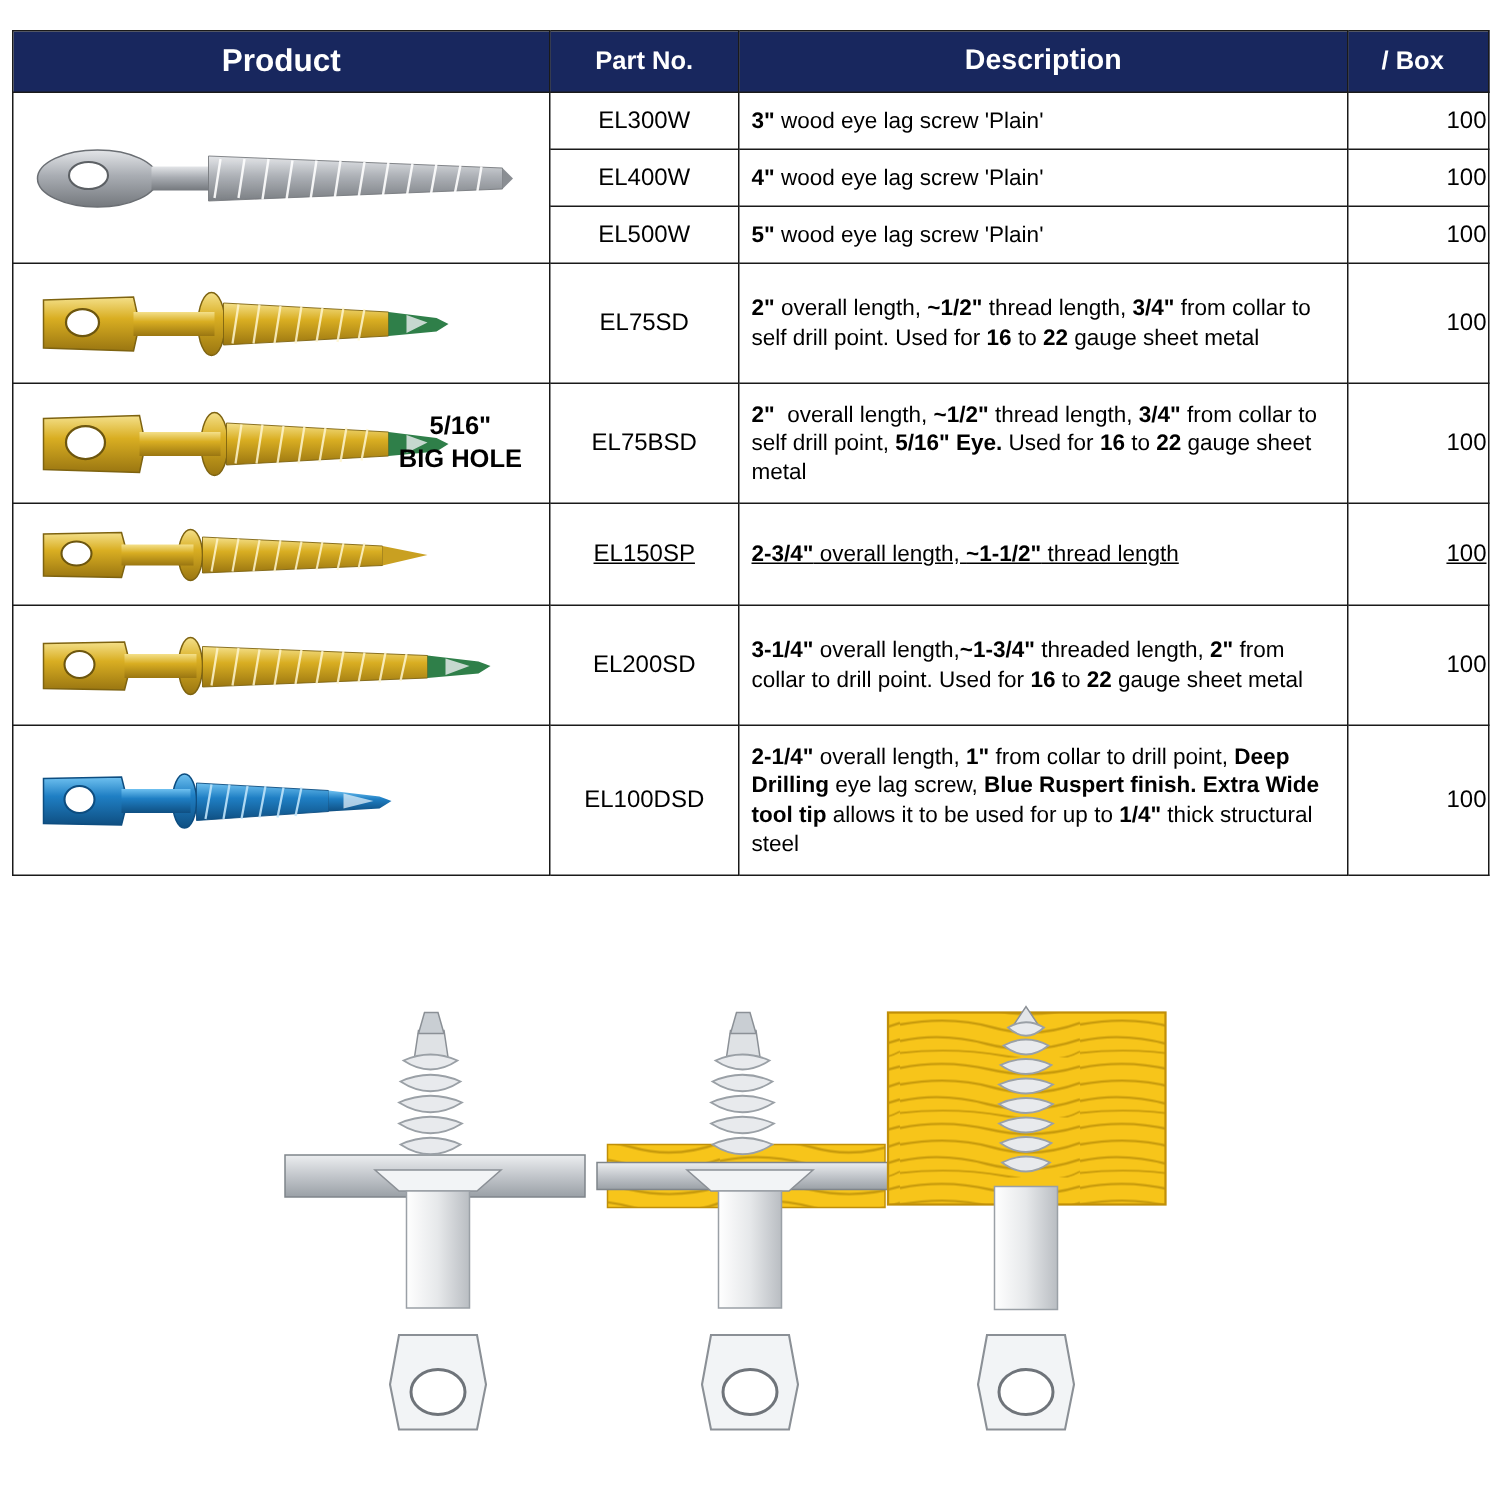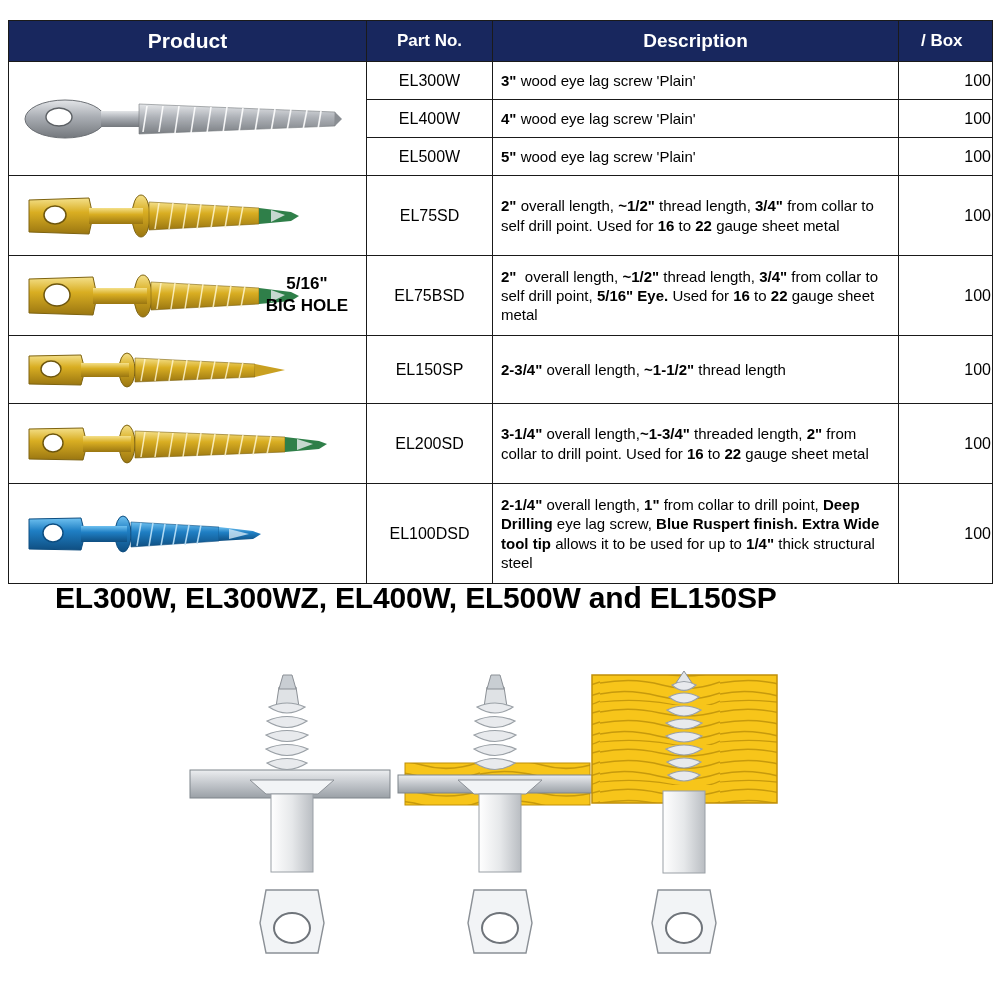--- a/index.html
+++ b/index.html
@@ -249,21 +249,21 @@
               <div>5/16"</div>
               <div>BIG HOLE</div>
             </div>
           </div>
         </td>
         <td class="part">EL75BSD</td>
         <td class="desc"><b>2"</b>&nbsp; overall length, <b>~1/2"</b> thread length, <b>3/4"</b> from collar to self drill point, <b>5/16" Eye.</b> Used for <b>16</b> to <b>22</b> gauge sheet metal</td>
         <td class="box">100</td>
       </tr>
 
-      <tr style="height:68px;">
+      <tr style="height:68px;text-decoration:underline;">
         <td class="prod">
           <div class="prod-inner">
             <svg class="screw-svg" width="270" height="46" viewBox="0 0 270 46">
               <path d="M6 9 L58 8 L62 23 L58 38 L6 37 Z" fill="url(#gGold)" stroke="#7e6310" stroke-width="1"></path>
               <ellipse cx="28" cy="22" rx="10" ry="8" fill="#ffffff" stroke="#6d560e" stroke-width="1.4"></ellipse>
               <ellipse cx="104" cy="23" rx="8" ry="17" fill="url(#gGold)" stroke="#7e6310" stroke-width="1"></ellipse>
               <rect x="58" y="16" width="48" height="14" fill="url(#gGold)"></rect>
               <path d="M112 11 L232 17 L232 30 L112 35 Z" fill="url(#gGold)" stroke="#7e6310" stroke-width="0.6"></path>
               <g stroke="#fff6cf" stroke-width="1.4" opacity="0.85">
                 <line x1="122" y1="12" x2="118" y2="34"></line>
@@ -346,21 +346,20 @@
         </td>
         <td class="part">EL100DSD</td>
         <td class="desc"><b>2-1/4"</b> overall length, <b>1"</b> from collar to drill point, <b>Deep Drilling</b> eye lag screw, <b>Blue Ruspert finish. Extra Wide tool tip</b> allows it to be used for up to <b>1/4"</b> thick structural steel</td>
         <td class="box">100</td>
       </tr>
     </tbody>
   </table>
 </div>
 
 <div class="note">
-  <div>EL300W, EL300WZ, EL400W, EL500W and EL150SP</div>
 </div>
 
 <div class="diagram">
   <svg width="1000" height="330" viewBox="0 0 1000 330">
     <defs>
       <linearGradient id="plateG" x1="0" y1="0" x2="0" y2="1">
         <stop offset="0" stop-color="#eceef0"></stop>
         <stop offset="0.5" stop-color="#c2c6cb"></stop>
         <stop offset="1" stop-color="#9aa0a6"></stop>
       </linearGradient>

